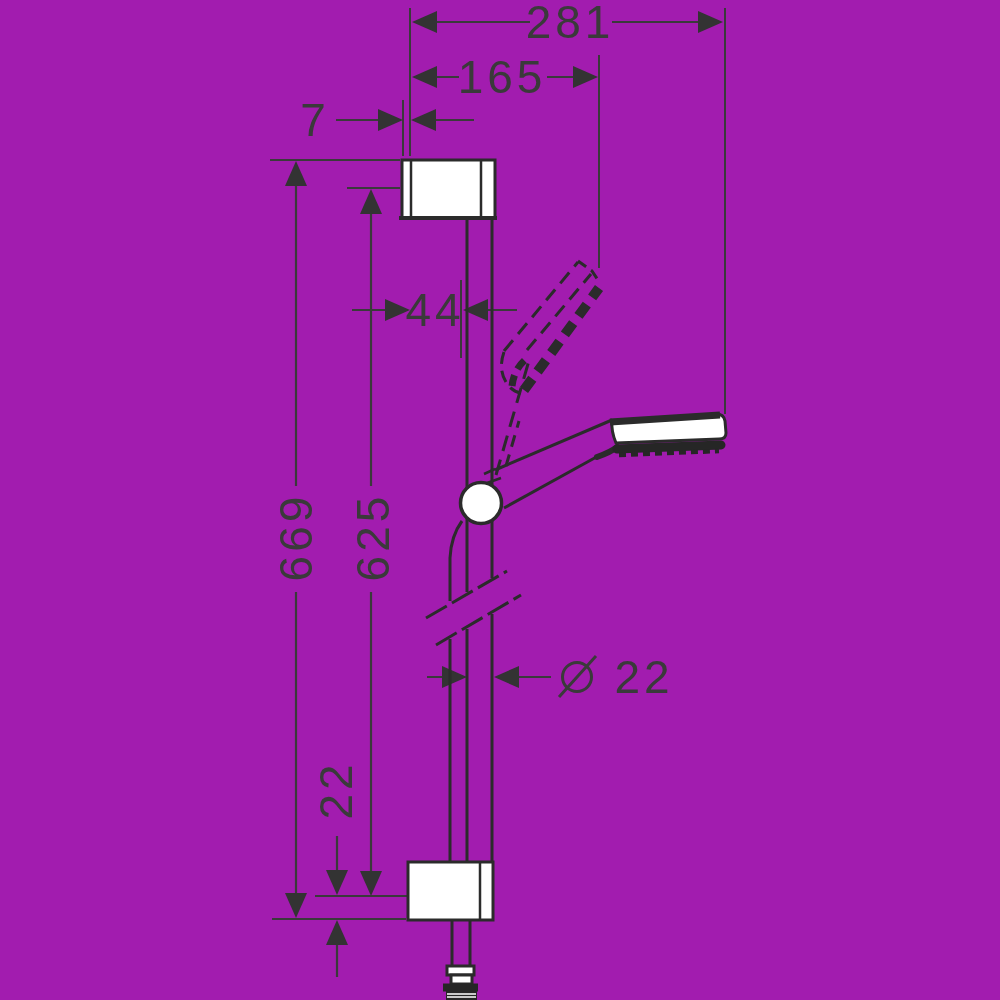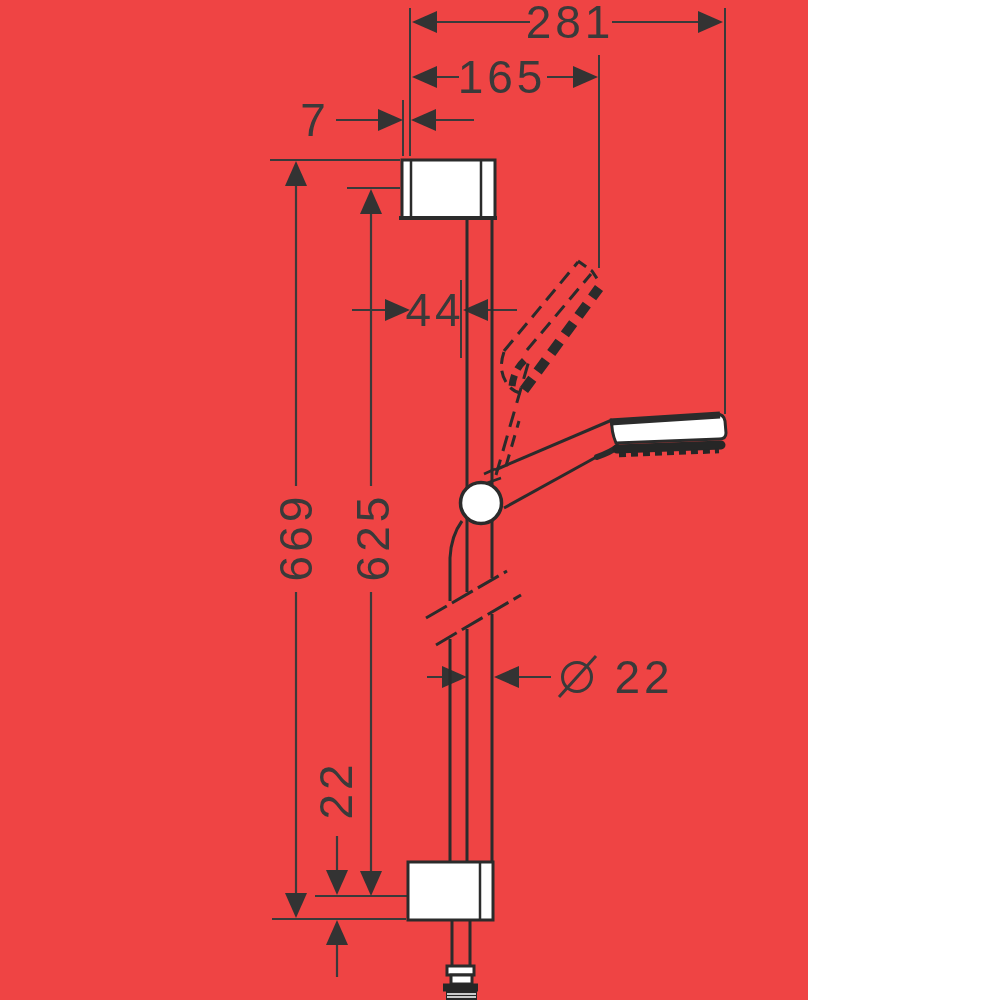--- a/index.html
+++ b/index.html
@@ -2,23 +2,23 @@
 <html><head>
 <meta charset="utf-8">
 <style>
   html, body {
     margin: 0;
     padding: 0;
     background: #ffffff;
   }
   .canvas {
     position: relative;
-    width: 808px;
+    width: 1000px;
     height: 1000px;
-    background: #ef4444;
+    background: #a21caf;
     overflow: hidden;
   }
   svg {
     display: block;
     font-family: "Liberation Sans", "DejaVu Sans", sans-serif;
   }
   .dim-text {
     fill: #3a3a3a;
     font-size: 46px;
     letter-spacing: 4px;

